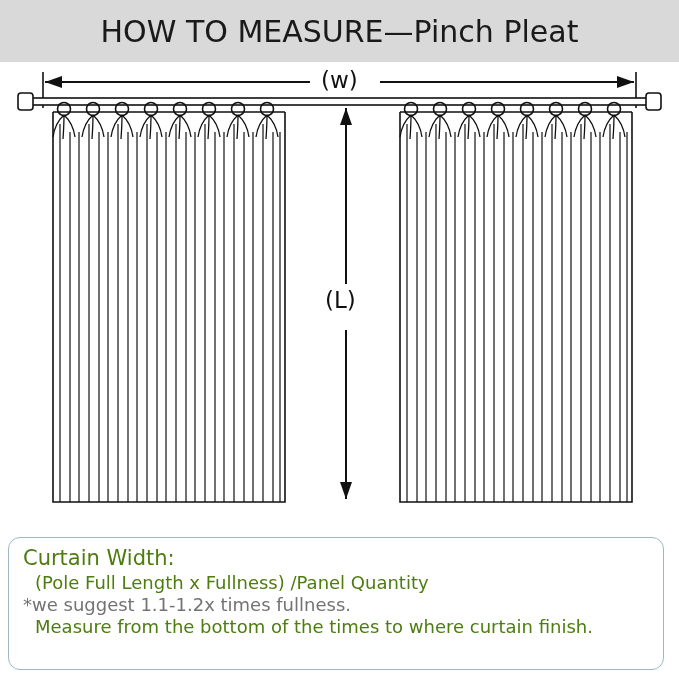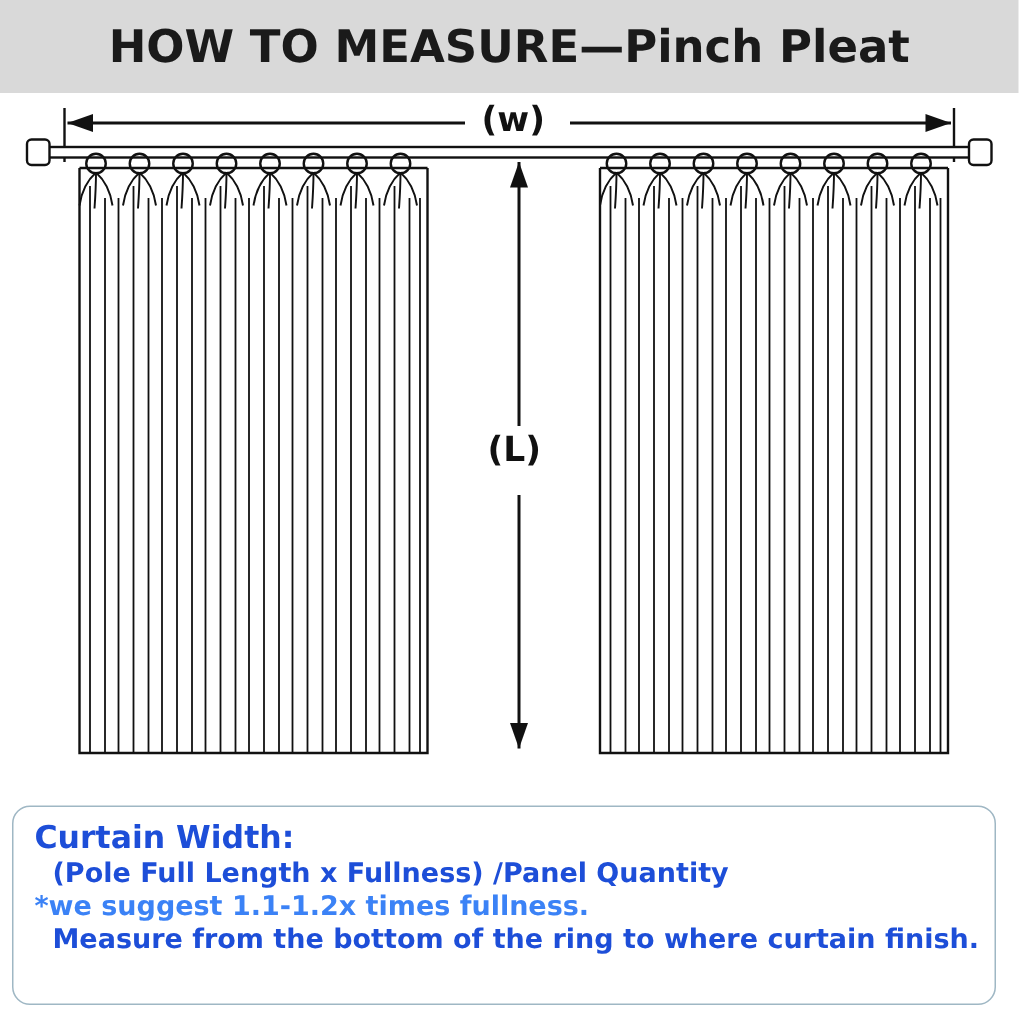--- a/index.html
+++ b/index.html
@@ -11,21 +11,20 @@
     width: 679px;
     height: 679px;
     font-family: "DejaVu Sans", sans-serif;
     overflow: hidden;
   }
   #page {
     position: relative;
     width: 679px;
     height: 679px;
     background: #ffffff;
-    font-weight: bold;
   }
 
   
   .title-bar {
     position: absolute;
     left: 0;
     top: 0;
     width: 679px;
     height: 62px;
     background: #d9d9d9;
@@ -79,34 +78,34 @@
     width: 656px;
     height: 133px;
     border: 1px solid #9fb7c4;
     border-radius: 12px;
     background: #ffffff;
     box-sizing: border-box;
     padding: 8px 14px 0 14px;
   }
   .info-line {
     font-family: "DejaVu Sans", sans-serif;
-    color: #1d4ed8;
+    color: #4d7c0f;
     line-height: 1.22;
     white-space: nowrap;
   }
   .l-head {
     font-size: 21px;
   }
   .l-sub {
     font-size: 18px;
     margin-left: 12px;
   }
   .l-note {
     font-size: 18px;
-    color: #3b82f6;
+    color: #737373;
   }
 </style>
 </head>
 <body>
 
 <div id="page">
 
   <div class="title-bar">
     <div class="title-text">HOW TO MEASURE—Pinch Pleat</div>
   </div>
@@ -253,16 +252,16 @@
     </svg>
 
     <div class="dim-label" id="label-w">(w)</div>
     <div class="dim-label" id="label-l">(L)</div>
   </div>
 
   <div id="info-box">
     <div class="info-line l-head">Curtain Width:</div>
     <div class="info-line l-sub">(Pole Full Length x Fullness) /Panel Quantity</div>
     <div class="info-line l-note">*we suggest 1.1-1.2x times fullness.</div>
-    <div class="info-line l-sub">Measure from the bottom of the ring to where curtain finish.</div>
+    <div class="info-line l-sub">Measure from the bottom of the times to where curtain finish.</div>
   </div>
 
 </div>
 
 </body></html>

